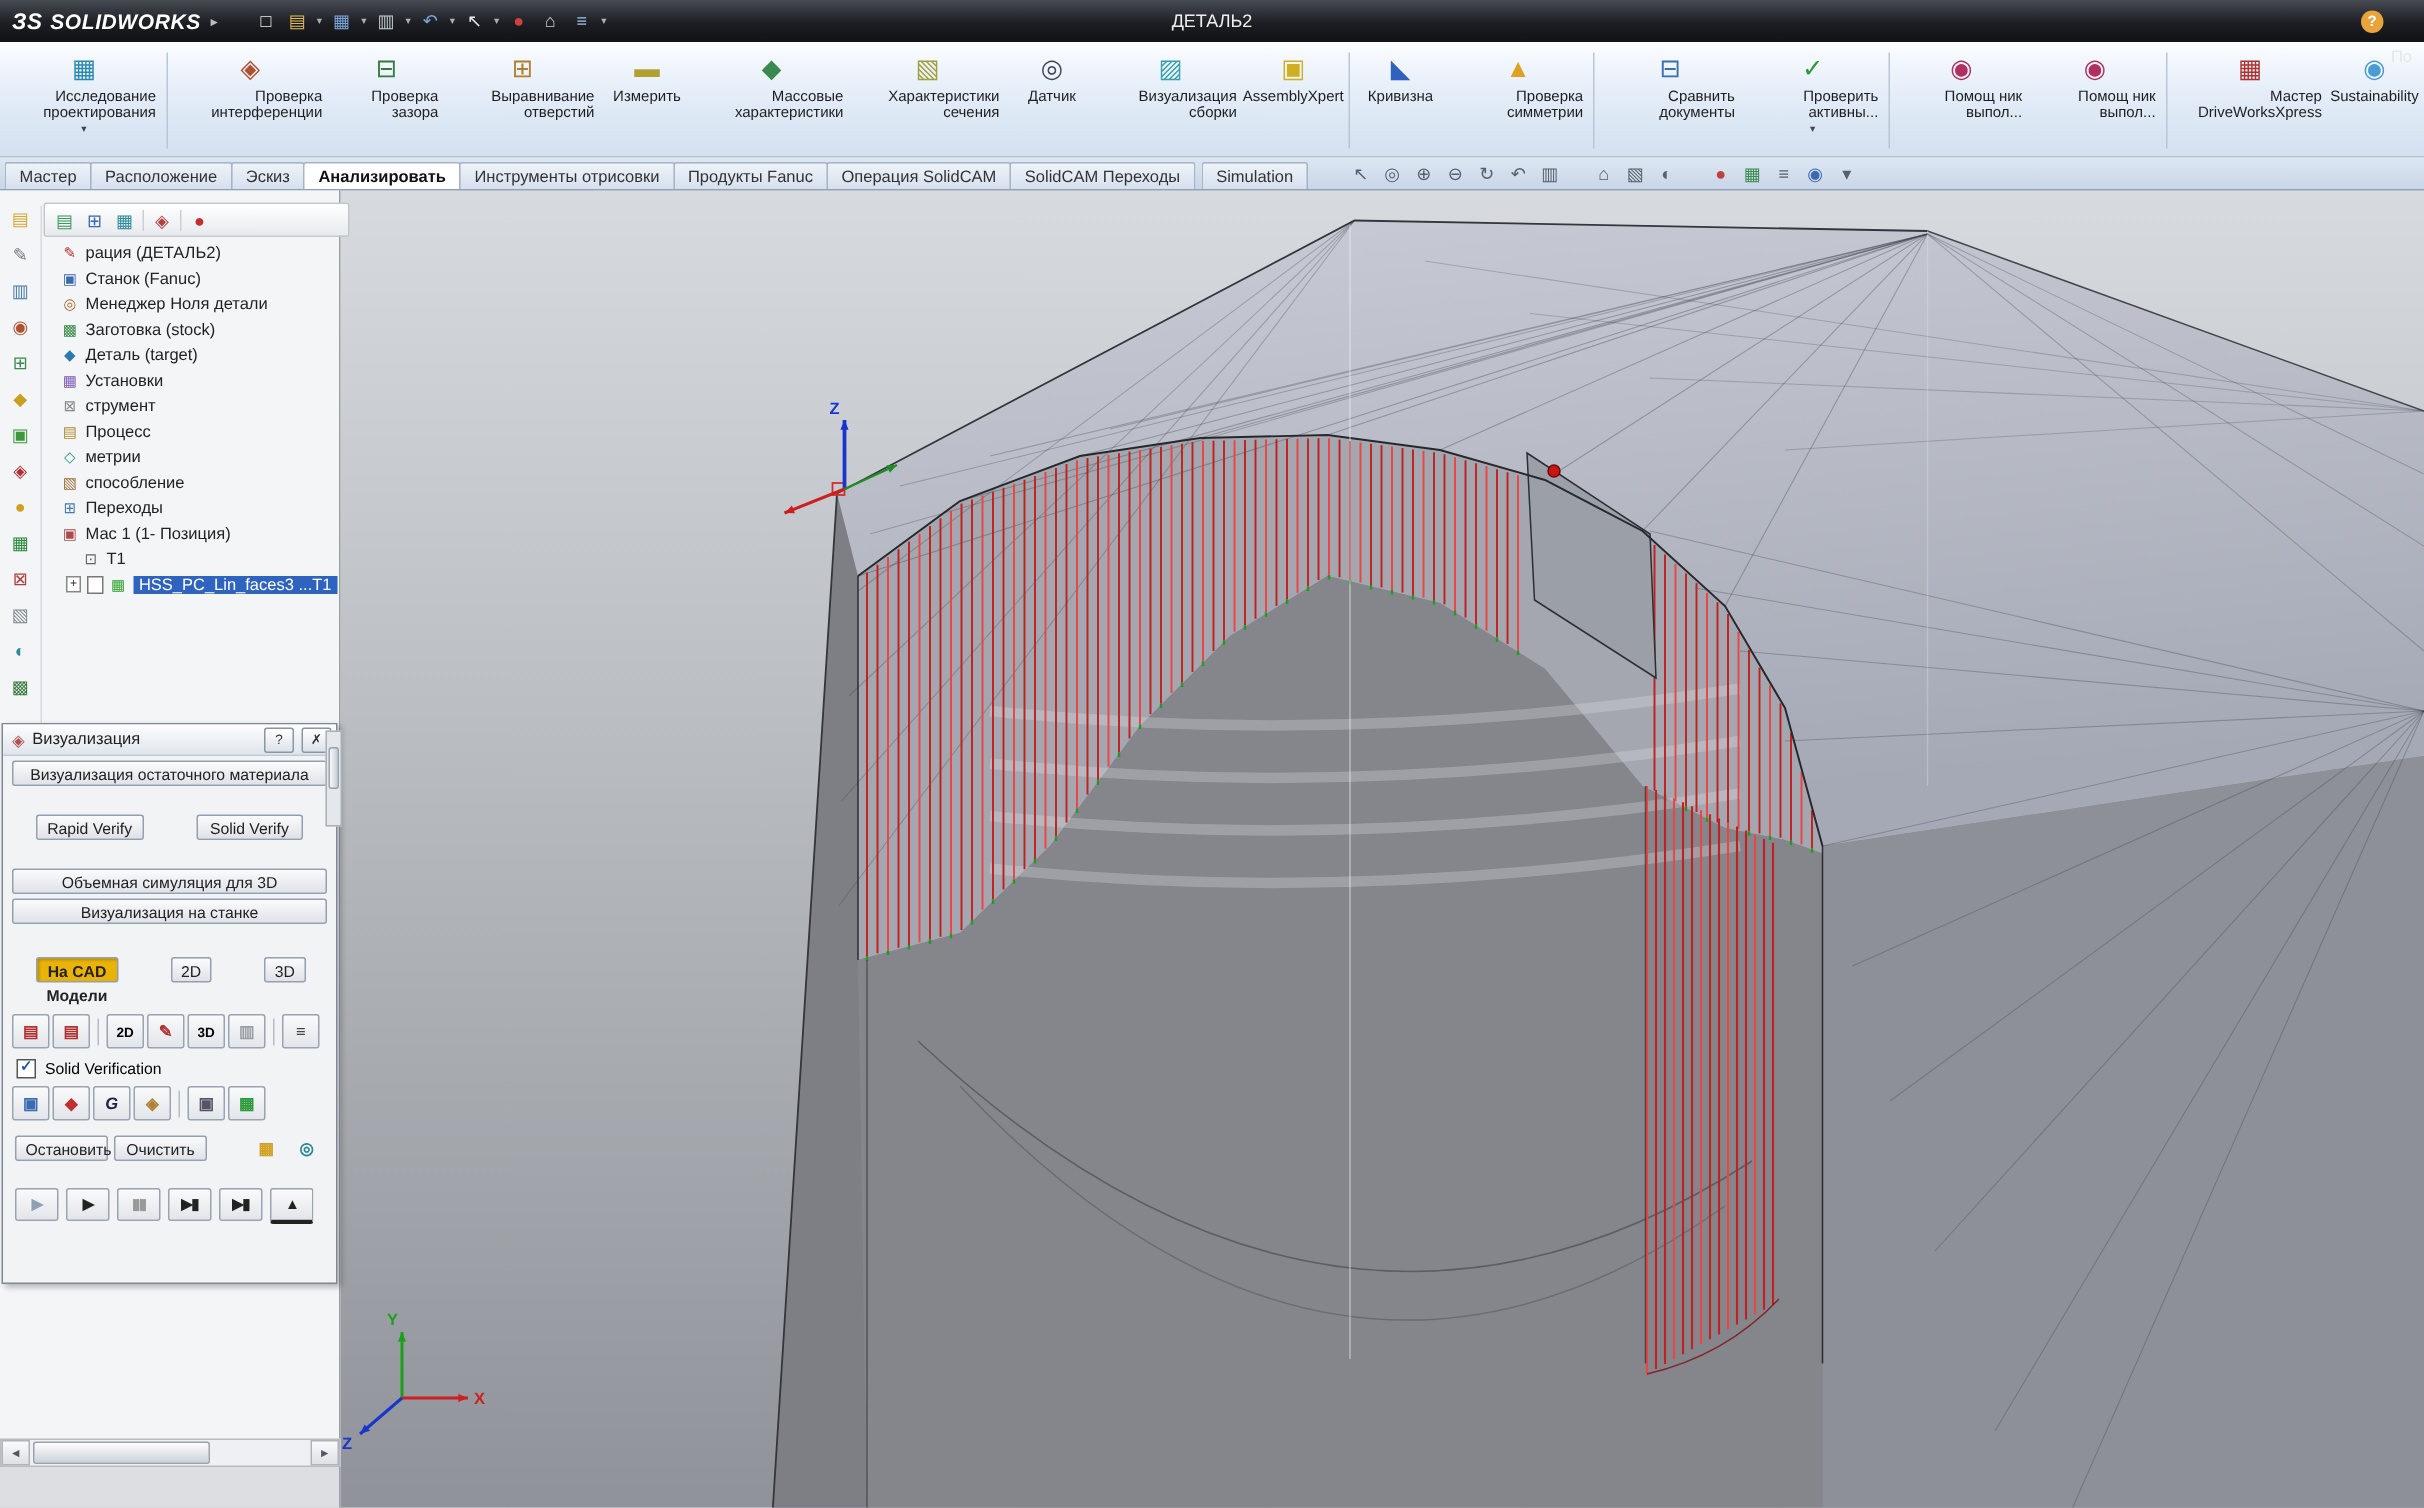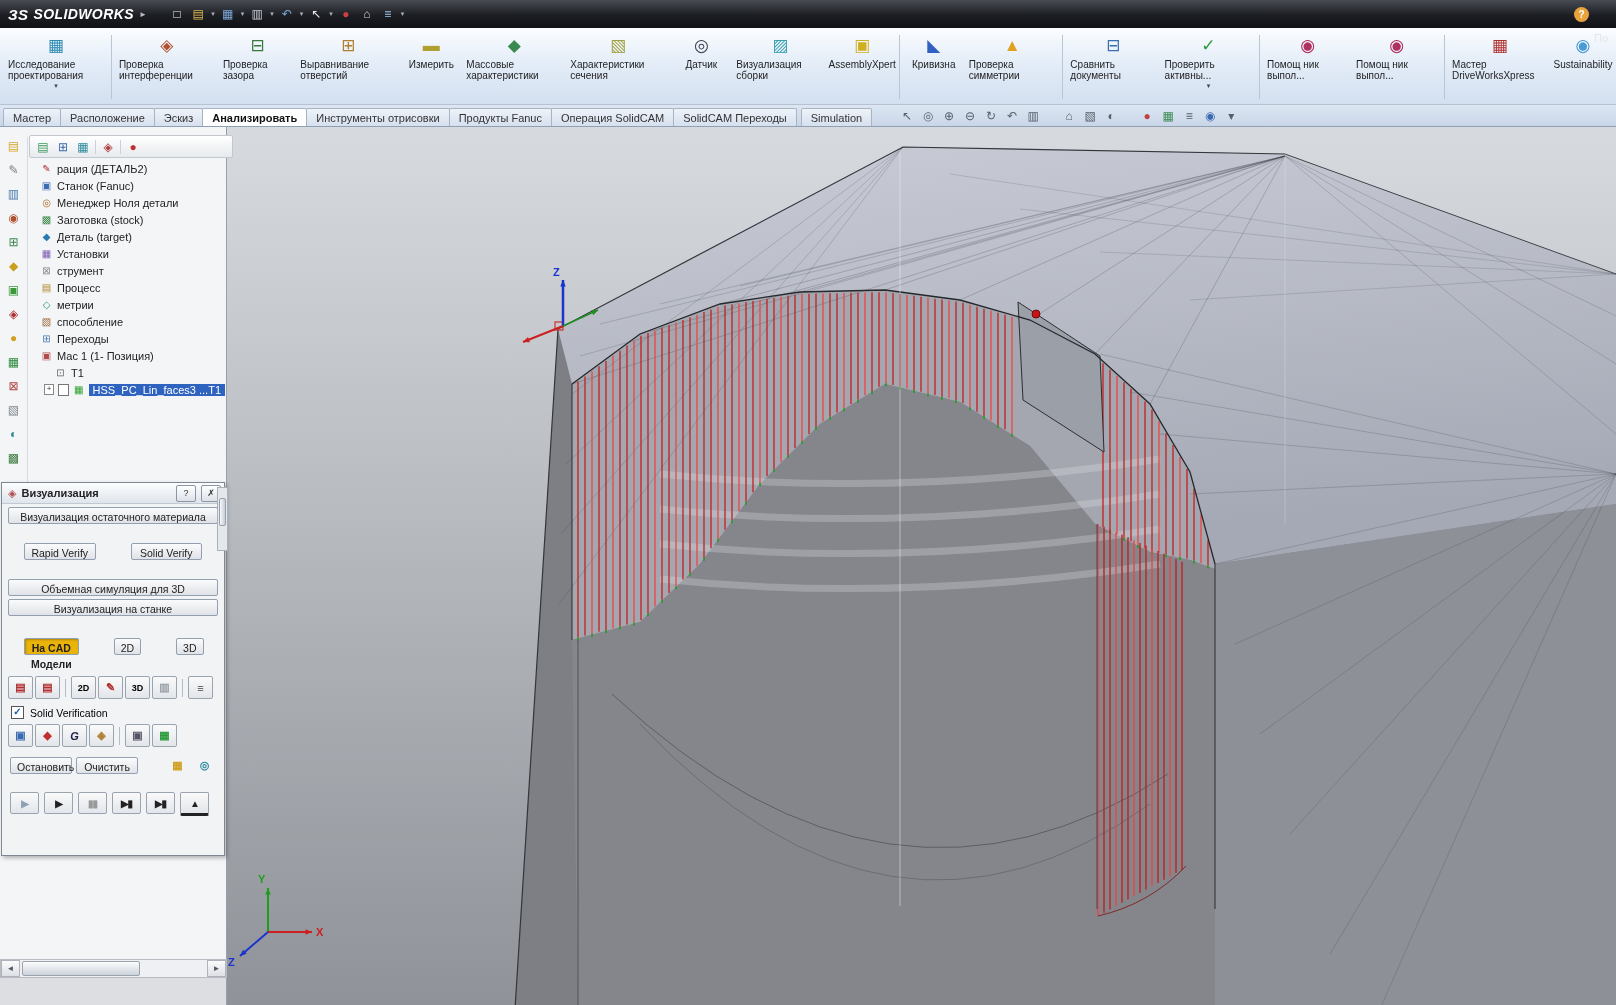--- a/index.html
+++ b/index.html
@@ -13,21 +13,21 @@
   .tb-icon{width:20px;height:20px;display:flex;align-items:center;justify-content:center;font-size:12px;border-radius:3px;cursor:default;}
   .tb-caret{font-size:7px;color:#aab0b8;margin:0 2px;}
   .tb-title{position:absolute;left:0;right:0;text-align:center;font-size:12px;color:#eceef0;pointer-events:none;}
   .tb-right{margin-left:auto;display:flex;align-items:center;gap:5px;padding-right:8px;z-index:2;}
   .help-circle{width:15px;height:15px;border-radius:50%;background:#e8a33d;color:#fff;font-size:10px;font-weight:bold;display:flex;align-items:center;justify-content:center;}
   .tb-right-txt{font-size:11px;color:#e4e6e8;margin-top:48px;}
   
   .ribbon{height:74px;background:linear-gradient(#fbfdff,#e4edf8 45%,#d3e0f0);border-bottom:1px solid #b6c2d2;display:flex;align-items:stretch;padding:2px 2px 0 4px;}
   .rb{display:flex;flex-direction:column;align-items:center;padding:4px 4px 1px;max-width:96px;min-width:54px;border-radius:3px;}
   .ric{font-size:17px;line-height:24px;height:25px;}
-  .rlb{font-size:10px;line-height:11px;text-align:left;color:#1e1e1e;}
+  .rlb{font-size:10px;line-height:11px;text-align:right;color:#1e1e1e;}
   .rdd{font-size:7px;color:#445;margin-top:1px;}
   .rsep{width:1px;background:#b9c6d6;margin:5px 3px;}
   
   .tabsrow{height:21px;background:linear-gradient(#dde7f3,#c9d6e8);border-bottom:1px solid #8fa0b5;display:flex;align-items:flex-end;padding-left:3px;position:relative;}
   .tab{font-size:11px;color:#333;padding:3px 9px 2px;border:1px solid #a8b4c4;border-bottom:none;background:linear-gradient(#eef3f9,#d6e0ee);margin-right:-1px;border-radius:2px 2px 0 0;white-space:nowrap;}
   .tab.active{background:#fff;font-weight:bold;color:#111;position:relative;z-index:2;}
   .tab.gap{margin-left:5px;}
   .hud{display:flex;gap:5px;margin-left:28px;align-items:center;padding-bottom:3px;}
   .hic{font-size:12px;color:#58606b;width:16px;text-align:center;}
   .hgap{width:10px;}
@@ -44,21 +44,21 @@
   .titem{display:flex;align-items:center;height:17px;gap:4px;padding-left:12px;white-space:nowrap;}
   .titem.ind1{padding-left:26px;}
   .titem.ind2{padding-left:16px;}
   .ticon{width:13px;font-size:10px;text-align:center;}
   .texp{width:9px;height:9px;border:1px solid #888;background:#fff;font-size:8px;line-height:8px;text-align:center;color:#333;}
   .tcheck{width:10px;height:10px;border:1px solid #777;background:#fff;}
   .tsel{background:#2f63c0;color:#fff;padding:0 4px;}
   
   .viz{position:absolute;left:1px;top:355px;width:222px;height:372px;background:#f2f3f5;border:1px solid #7e8793;box-shadow:2px 2px 4px rgba(0,0,0,.28);font-size:10.5px;z-index:3;}
   .viz-title{height:20px;display:flex;align-items:center;gap:5px;padding:0 3px 0 6px;background:linear-gradient(#fcfdfe,#dfe5ec);border-bottom:1px solid #c3c9d2;font-size:11px;color:#222;}
-  .viz-tlabel{flex:1;font-weight:bold;}
+  .viz-tlabel{flex:1;}
   .viz-btnwin{width:18px;height:15px;border:1px solid #8b95a3;background:linear-gradient(#fff,#dde2e9);font-size:9px;display:flex;align-items:center;justify-content:center;border-radius:2px;color:#333;}
   .vz-btn{display:block;width:calc(100% - 12px);margin:3px auto 0;height:17px;border:1px solid #93a0b0;border-radius:2px;background:linear-gradient(#fbfbfc,#dfe2e7);font-size:10.5px;text-align:center;line-height:16px;color:#222;font-family:"Liberation Sans",sans-serif;}
   .vz-row{display:flex;gap:3px;margin:3px 6px 0;}
   .vz-row .vz-btn{flex:1;margin:16px;}
   .vz-btn.pressed{background:#eab308;box-shadow:inset 1px 1px 2px rgba(0,0,0,.25);font-weight:bold;}
   .vz-icons{display:flex;gap:2px;margin:5px 6px 0;align-items:center;}
   .vz-ic{width:23px;height:21px;border:1px solid #9aa4b1;background:linear-gradient(#fafafa,#e2e5ea);display:flex;align-items:center;justify-content:center;font-size:11px;border-radius:2px;font-weight:bold;}
   .vz-ic.small-txt{font-size:9px;}
   .vz-sep{width:1px;height:18px;background:#b6bcc5;margin:0 3px;}
   .vz-check{display:flex;gap:6px;align-items:center;margin:7px 9px 0;}
@@ -100,20 +100,21 @@
       <span class="tb-caret">▾</span>
     <span class="tb-icon" style="color:#7da7d9">↶</span>
       <span class="tb-caret">▾</span>
     <span class="tb-icon" style="color:#e8eaee">↖</span>
       <span class="tb-caret">▾</span>
     <span class="tb-icon" style="color:#d04040">●</span>
     <span class="tb-icon" style="color:#c9ced6">⌂</span>
     <span class="tb-icon" style="color:#9fc2e8">≡</span>
       <span class="tb-caret">▾</span>
   </div>
+  <div class="tb-title">ДЕТАЛЬ2</div>
   <div class="tb-right">
     <span class="help-circle">?</span>
     <span class="tb-right-txt">По</span>
   </div>
 </div>
 
 <div class="ribbon">
   <div class="rb">
       <span class="ric" style="color:#2a8ab0">▦</span>
       <span class="rlb">Исследование проектирования</span>

